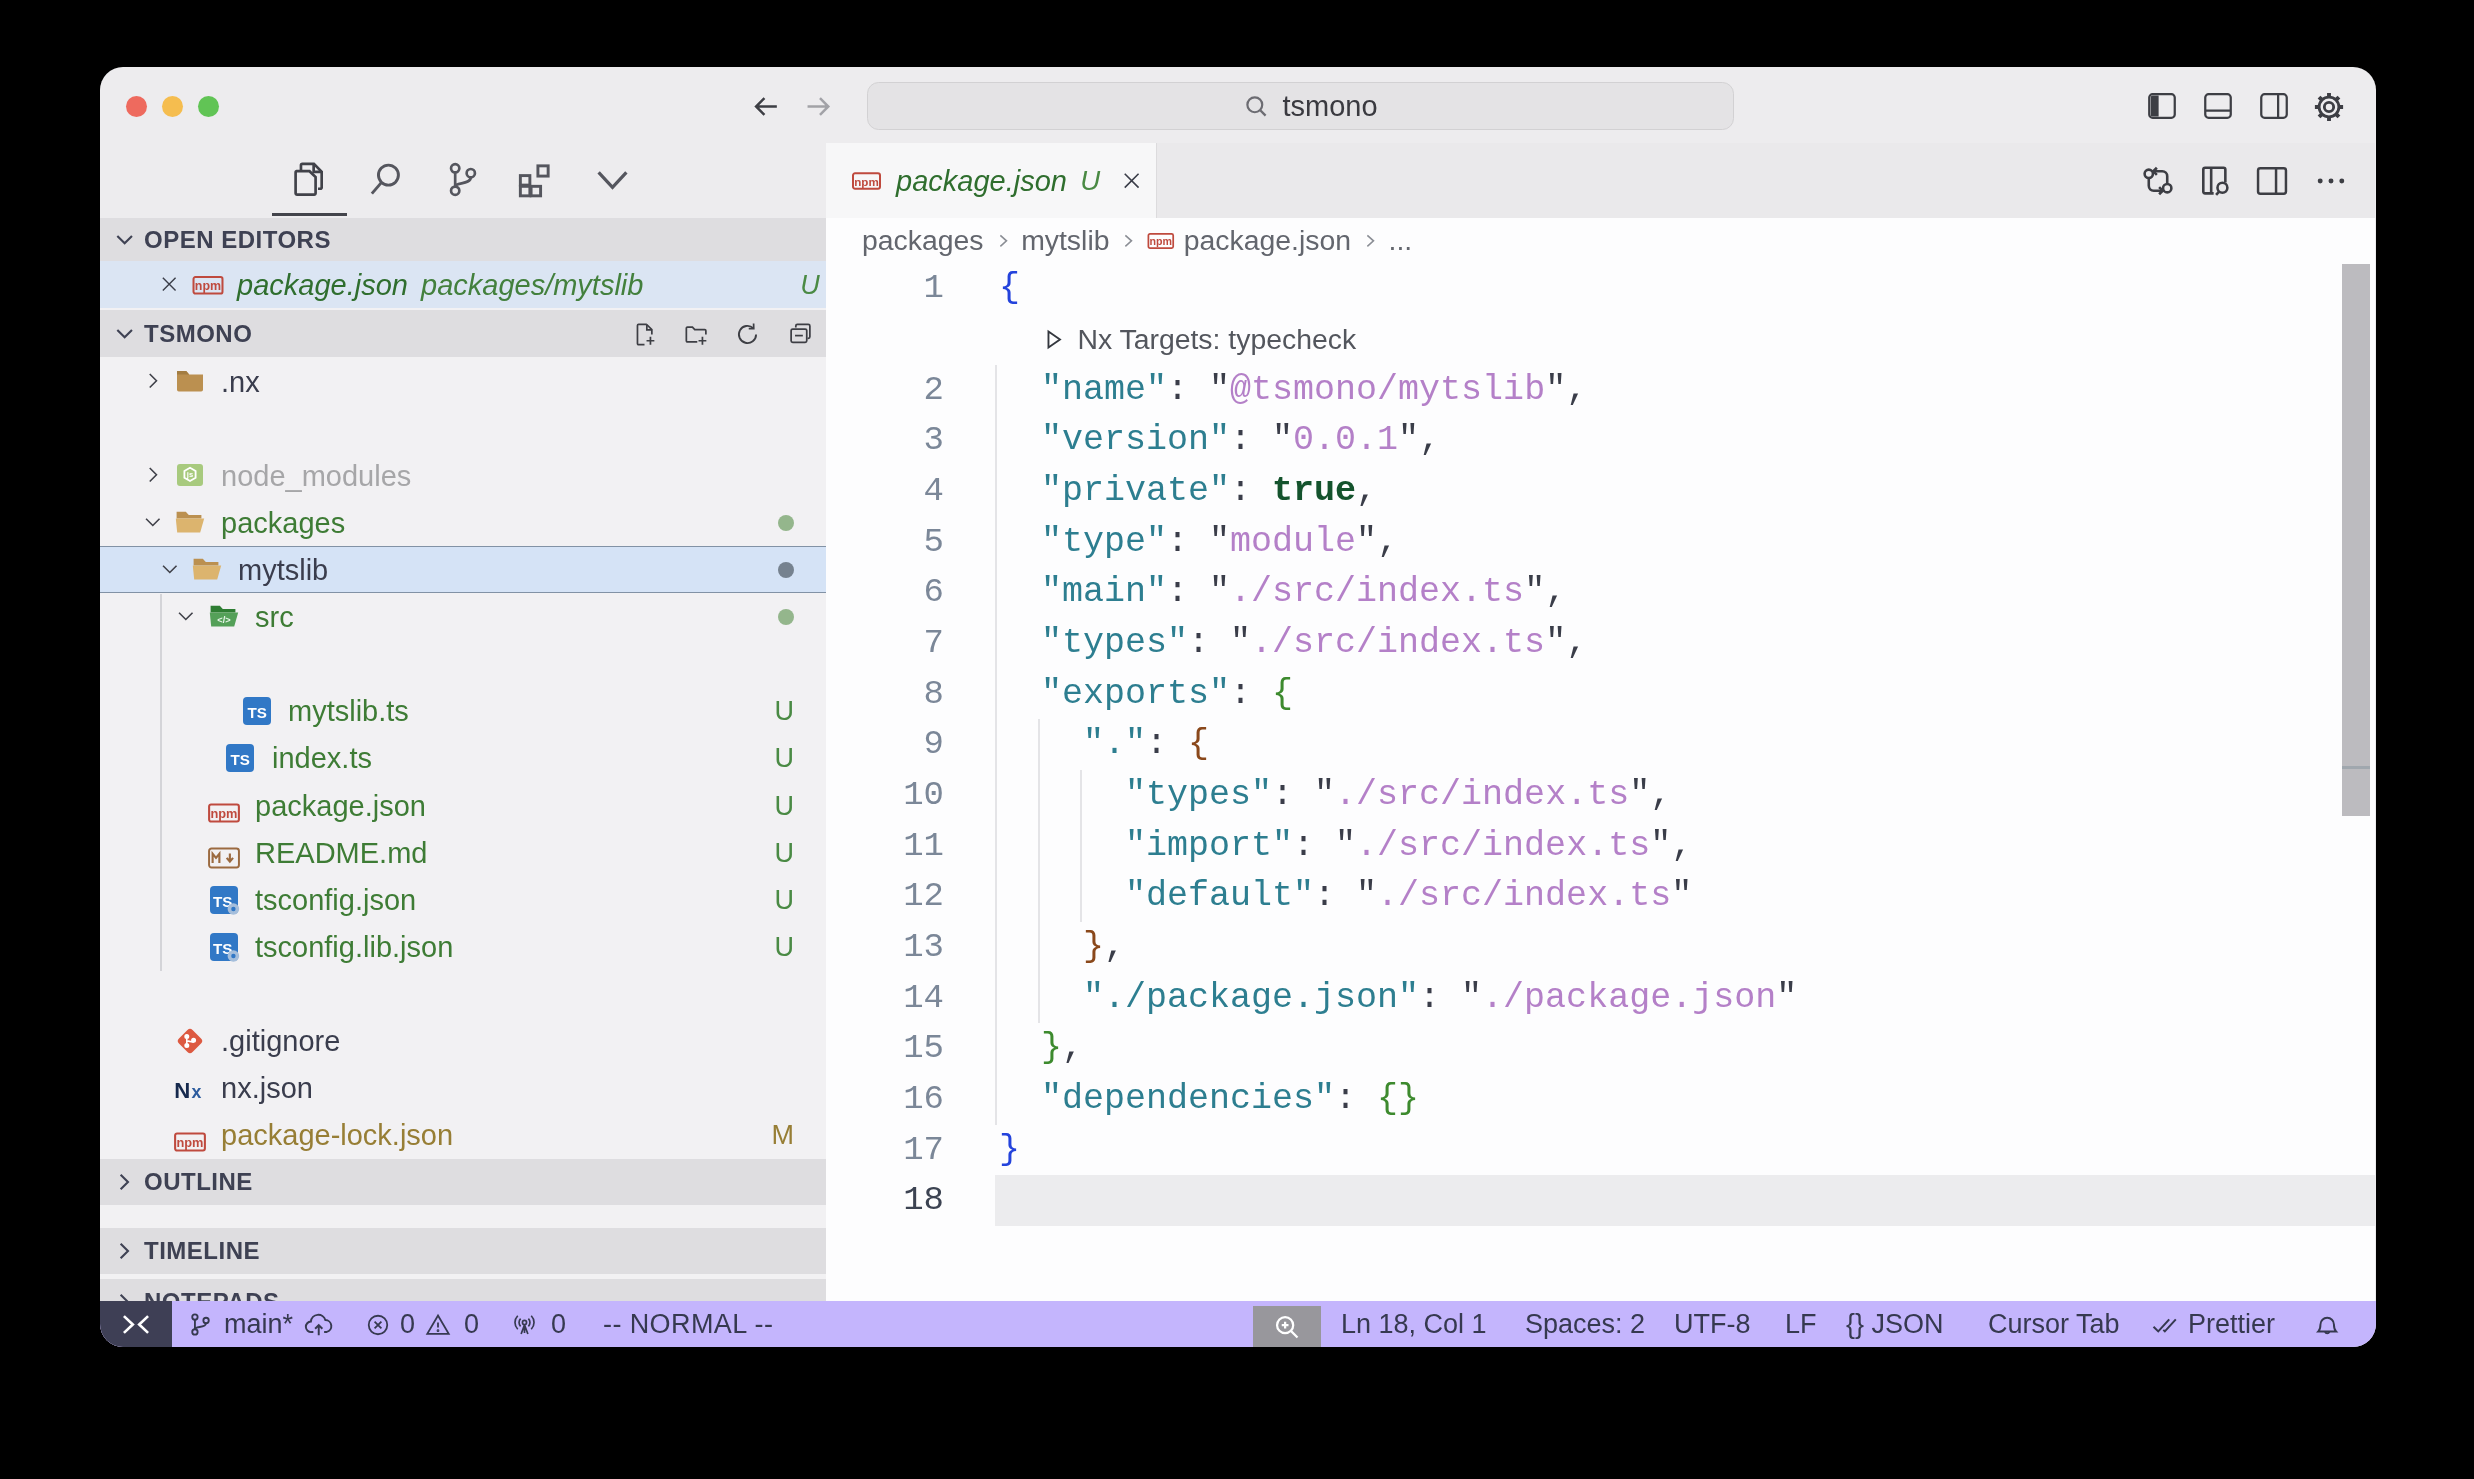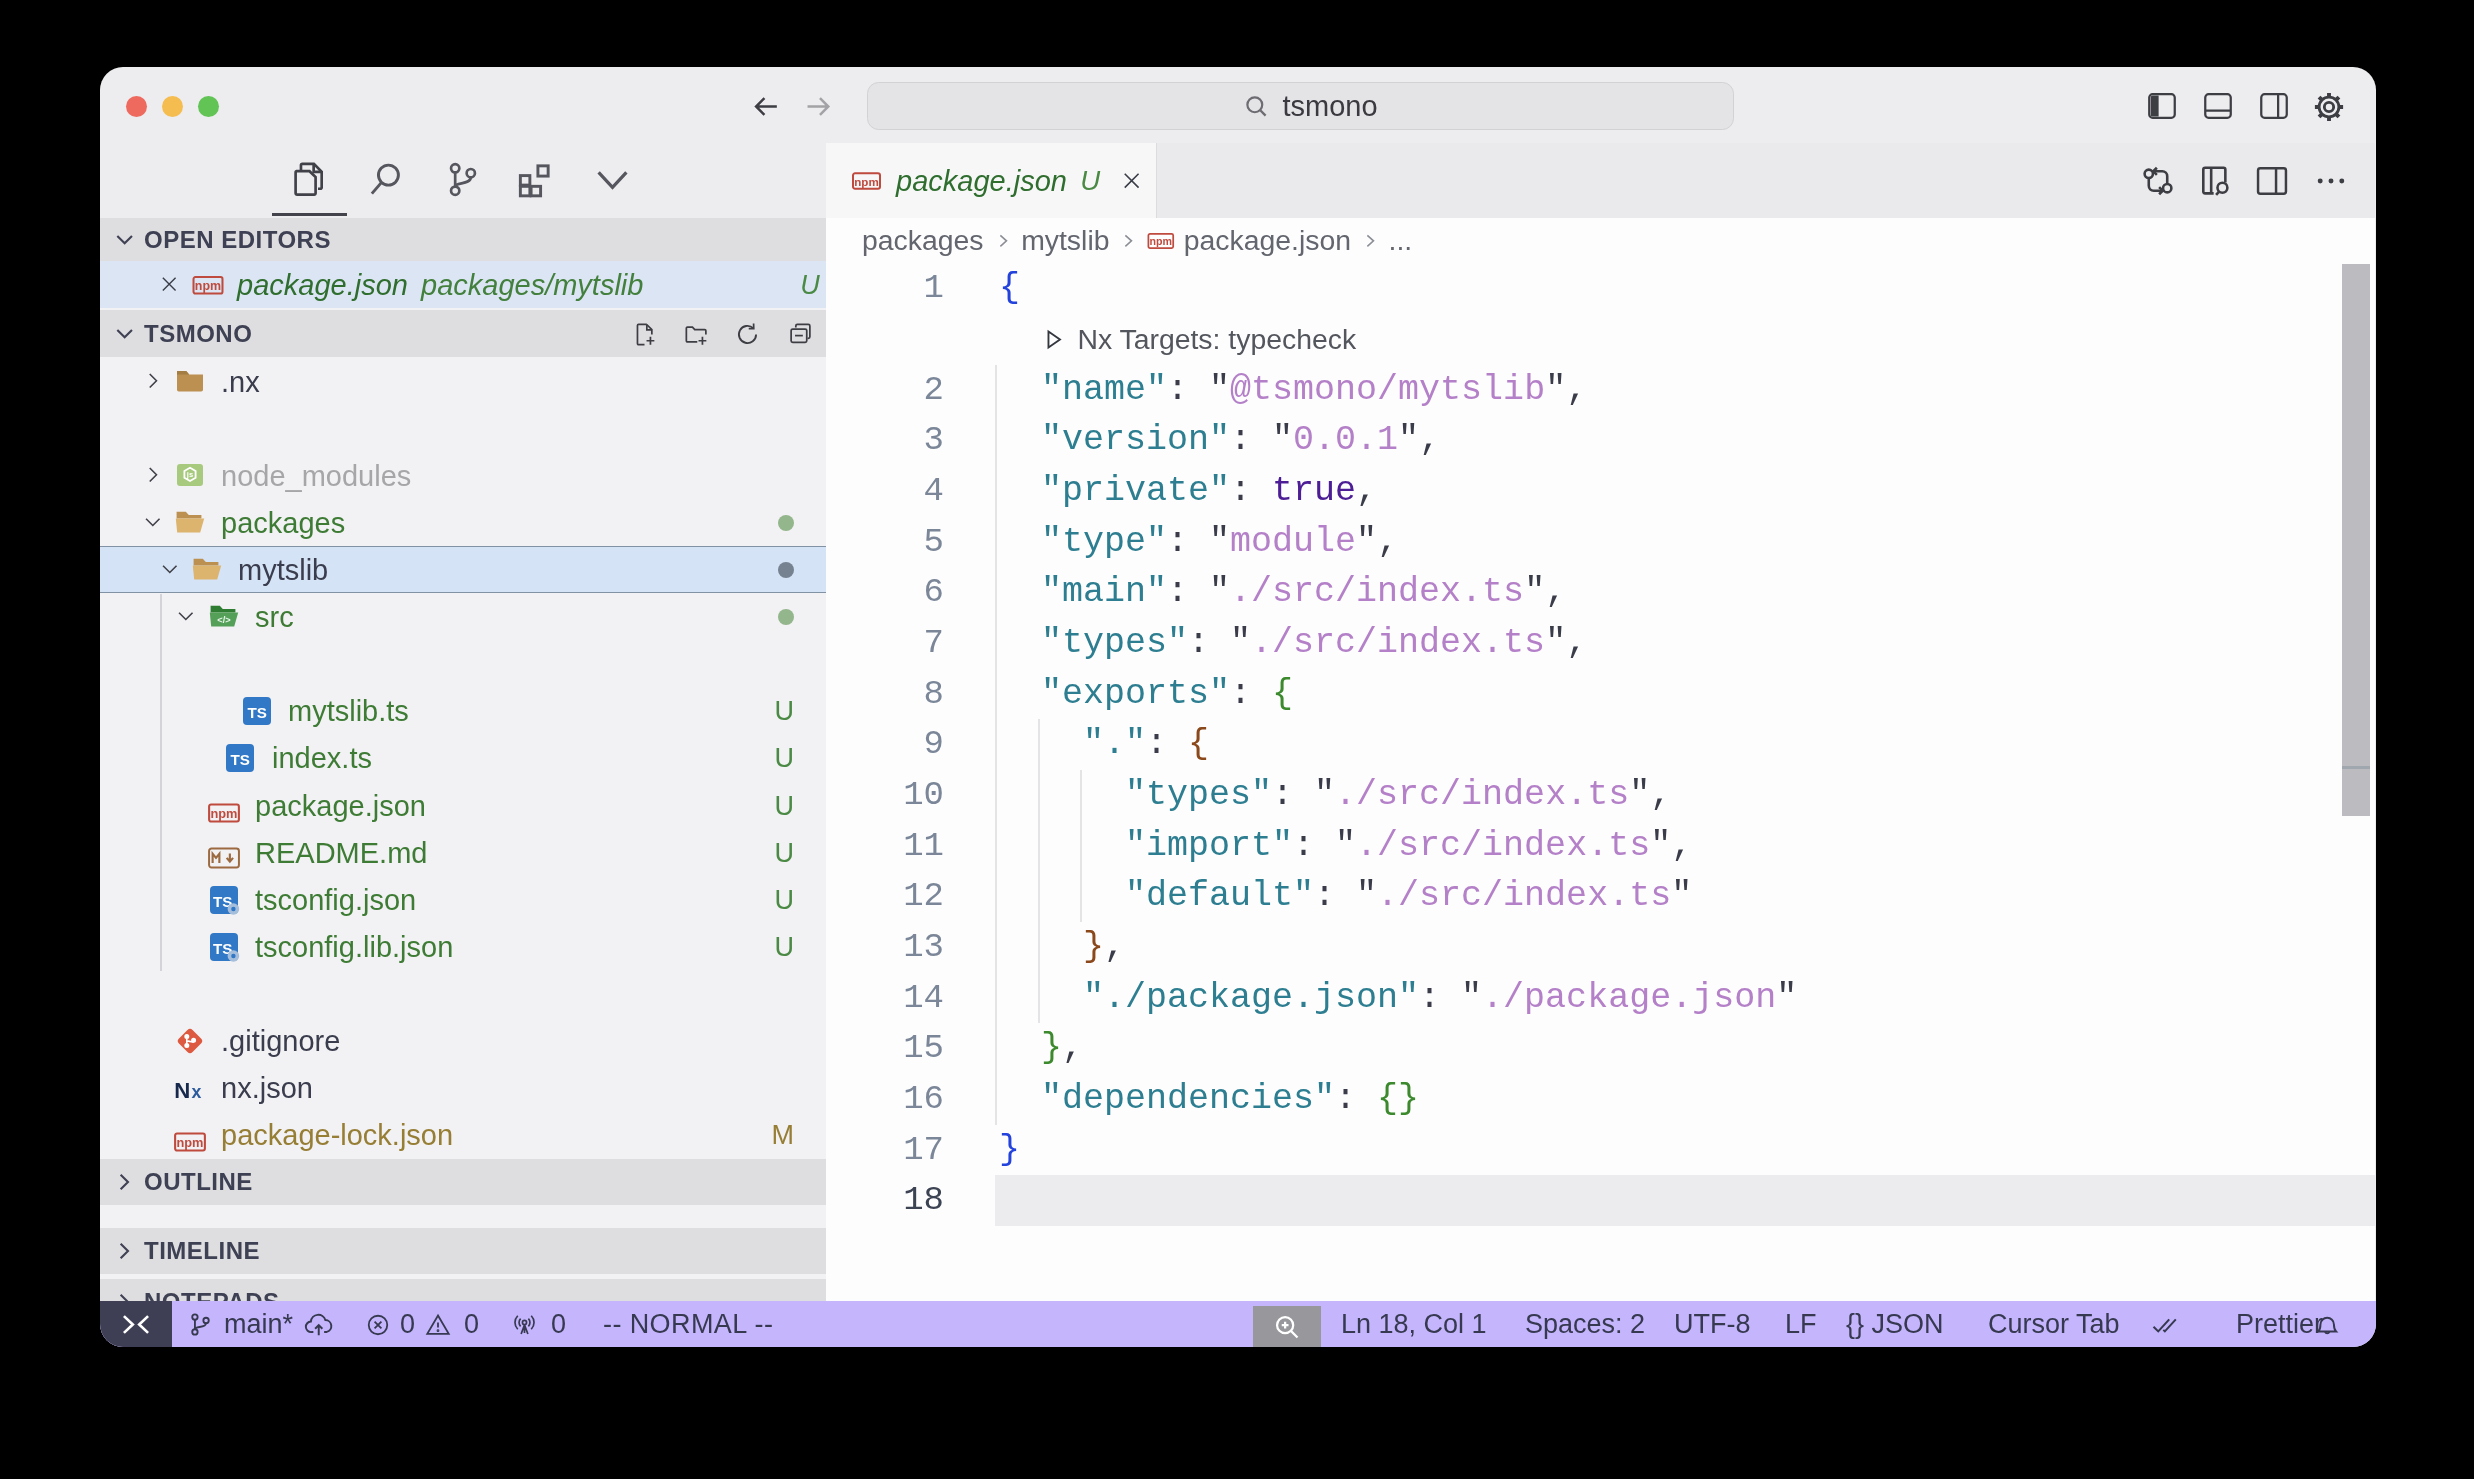--- a/index.html
+++ b/index.html
@@ -21,21 +21,21 @@
 .tr .ic{position:absolute;width:32px;height:32px;top:7.1px;}
 .tr .lb{position:absolute;top:50%;transform:translateY(-50%);white-space:nowrap;}
 .grn{color:#3e7c35;}
 .badge{position:absolute;right:32px;top:50%;transform:translateY(-50%);font-size:27px;color:#4a8a44;}
 .dot{position:absolute;right:32px;top:50%;margin-top:-8px;width:16px;height:16px;border-radius:50%;}
 #ed{position:absolute;left:726px;top:151px;width:1549px;height:1083px;background:#fdfdfe;}
 #crumbs{position:absolute;left:36px;top:0;height:45px;display:flex;align-items:center;font-size:28.4px;color:#63666e;white-space:nowrap;}
 .cl{position:absolute;left:173px;height:51px;line-height:51px;font-family:"Liberation Mono",monospace;font-size:35px;white-space:pre;color:#3a3d49;}
 .ln{position:absolute;left:36px;width:82px;height:51px;line-height:51px;text-align:right;font-family:"Liberation Mono",monospace;font-size:34px;color:#7b8798;}
 .k{color:#2d7e90;}.s{color:#b480c8;}.q{color:#3a3d49;}.p{color:#3a3d49;}
-.b1{color:#2443dc;}.b2{color:#3d8a2e;}.b3{color:#8a481b;}.t{color:#4c1d95;}
+.b1{color:#2443dc;}.b2{color:#3d8a2e;}.b3{color:#8a481b;}.t{color:#14532d;font-weight:bold;}
 .guide{position:absolute;width:1.8px;background:#e4e4e7;}
 #statusbar{position:absolute;left:0;top:1234px;width:2276px;height:46px;background:#c4b5fd;font-size:27px;color:#363950;}
 .sit{position:absolute;top:0;height:46px;line-height:46px;white-space:nowrap;}
 svg{display:block;}
 </style>
 </head>
 <body>
 <div id="win">
 
 <div class="tl" style="left:26px;background:#ee6a5e;"></div>
@@ -472,21 +472,21 @@
 <span class="sit" style="left:1574px;">UTF-8</span>
 <span class="sit" style="left:1685px;">LF</span>
 <span class="sit" style="left:1746px;">{} JSON</span>
 <span class="sit" style="left:1888px;">Cursor Tab</span>
 <svg class="abs" style="left:2051px;top:10.7px;" width="27" height="27" viewBox="0 0 16 16">
         <g fill="none" stroke="#363950" stroke-width="1.2">
           <path d="M1.5 8.7 4.3 11.5 10.8 4.4"></path>
           <path d="M7.3 10.6 8.2 11.5 14.7 4.4"></path>
         </g>
       </svg>
-<span class="sit" style="left:2088px;margin-left:48px;">Prettier</span>
+<span class="sit" style="left:2088px;">Prettier</span>
 <svg class="abs" style="left:2213px;top:9.8px;" width="28.4" height="28.4" viewBox="0 0 16 16">
         <g fill="none" stroke="#363950" stroke-width="1.1">
           <path d="M3 11.5 C3.8 10.7 4.2 9.8 4.2 7.6 a3.8 3.8 0 0 1 7.6 0 C11.8 9.8 12.2 10.7 13 11.5 Z"></path>
           <path d="M6.8 11.8 a1.3 1.3 0 0 0 2.4 0"></path>
         </g>
       </svg>
 </div>
 </div>
 
 

